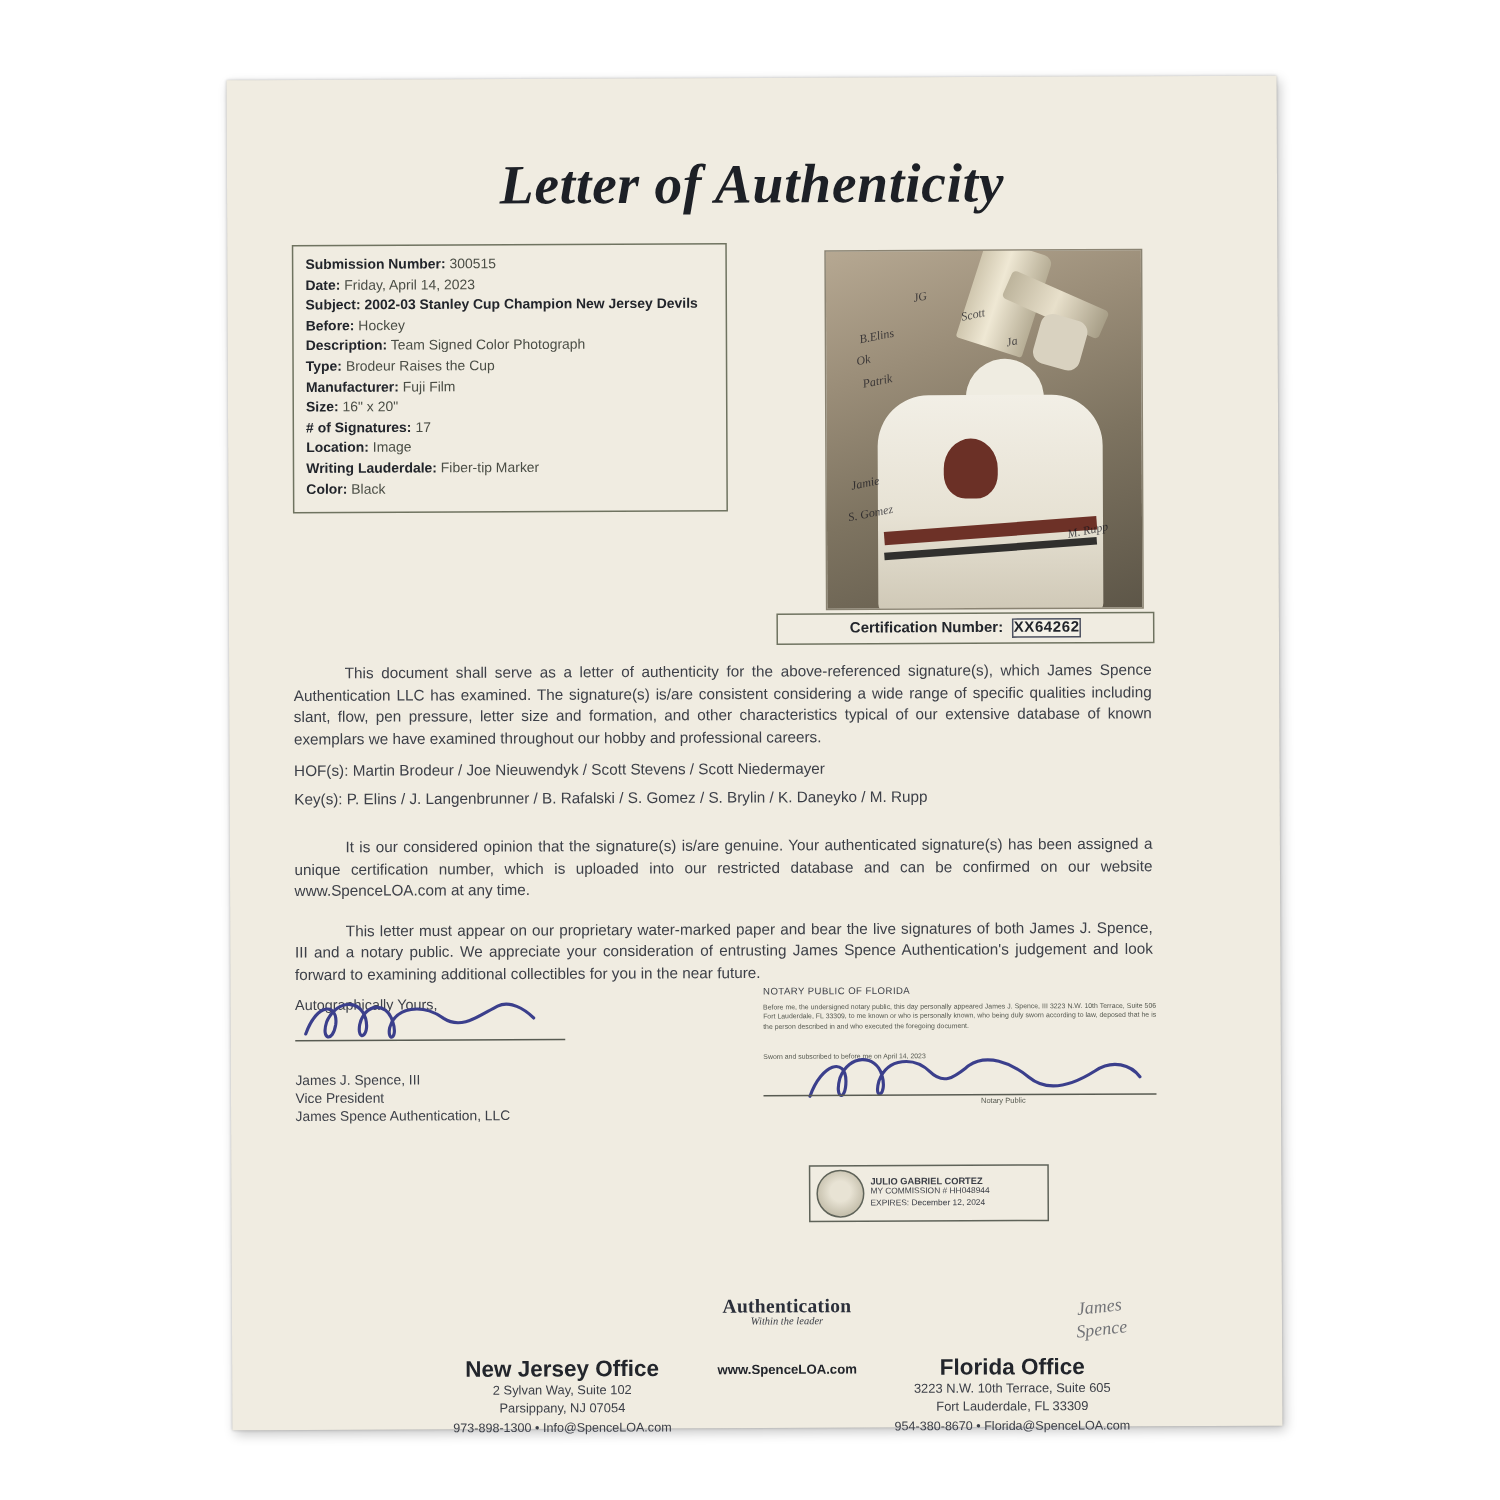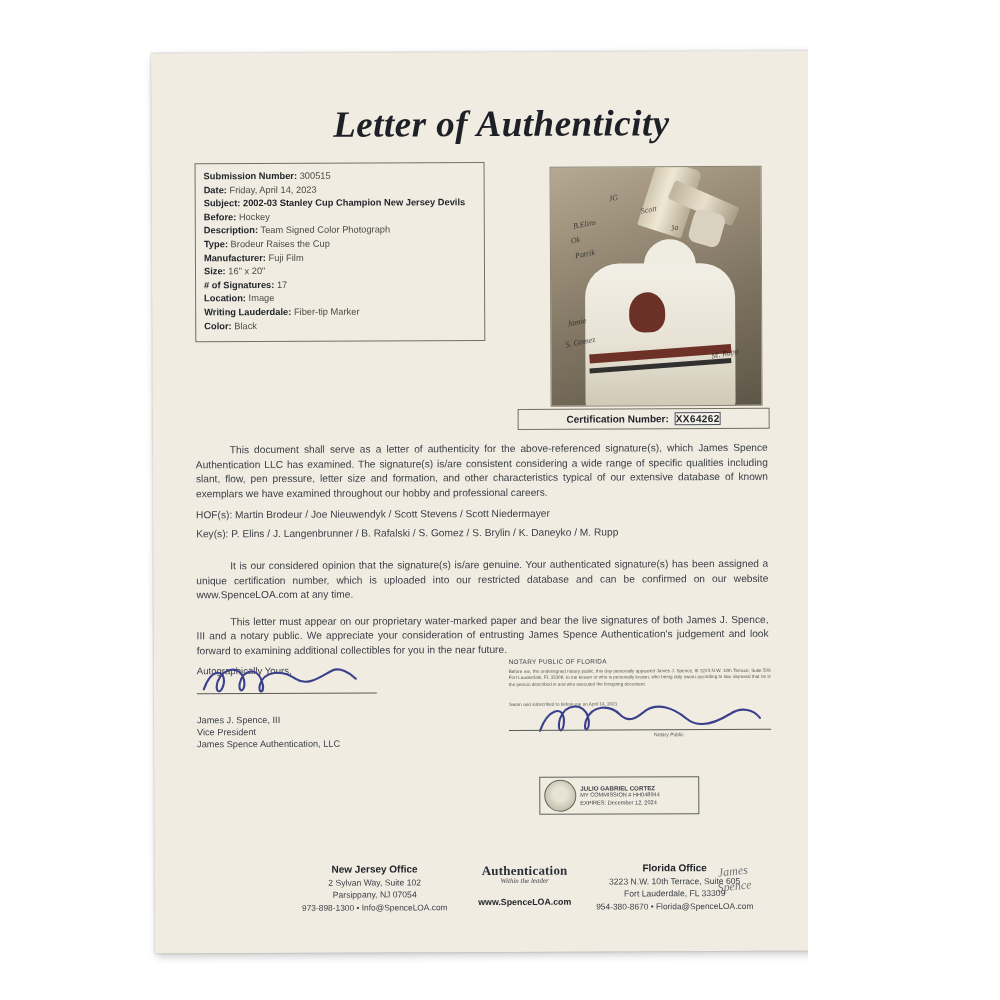--- a/index.html
+++ b/index.html
@@ -5,21 +5,21 @@
   html, body {
     margin: 0;
     padding: 0;
     width: 1000px;
     height: 1000px;
     background: #ffffff;
     font-family: "Liberation Sans", sans-serif;
   }
   #stage {
     position: relative;
-    width: 808px;
+    width: 1000px;
     height: 1000px;
     background: #ffffff;
     overflow: hidden;
   }
   
   .doc {
     position: absolute;
     left: 153px;
     top: 52px;
     width: 700px;
@@ -336,21 +336,21 @@
     top: 805px;
     height: 95px;
   }
   .foot-col {
     position: absolute;
     text-align: center;
     font-size: 8.6px;
     line-height: 12.6px;
     color: #3d4048;
   }
-  .foot-col .hd { font-weight: bold; font-size: 10px; color: #22252b; }
+  .foot-col .hd { font-weight: bold; font-size: 15px; color: #22252b; margin-top: 44px; }
   .foot-left { left: 120px; top: 6px; width: 200px; }
   .foot-right { left: 410px; top: 6px; width: 220px; }
   .foot-mid {
     position: absolute;
     left: 280px;
     top: 6px;
     width: 180px;
     text-align: center;
   }
   .jsa-mark {
@@ -364,21 +364,21 @@
     font-family: "Liberation Serif", serif;
     font-style: italic;
     font-size: 7px;
     color: #3d4048;
     margin-top: -2px;
   }
   .jsa-url {
     font-weight: bold;
     font-size: 8.8px;
     color: #22252b;
-    margin-top: 12px;
+    margin-top: 23px;
   }
   .jsa-script {
     position: absolute;
     left: 282px;
     top: 2px;
     font-family: "Liberation Serif", serif;
     font-style: italic;
     font-size: 12px;
     color: #4a4d55;
     opacity: 0.75;

